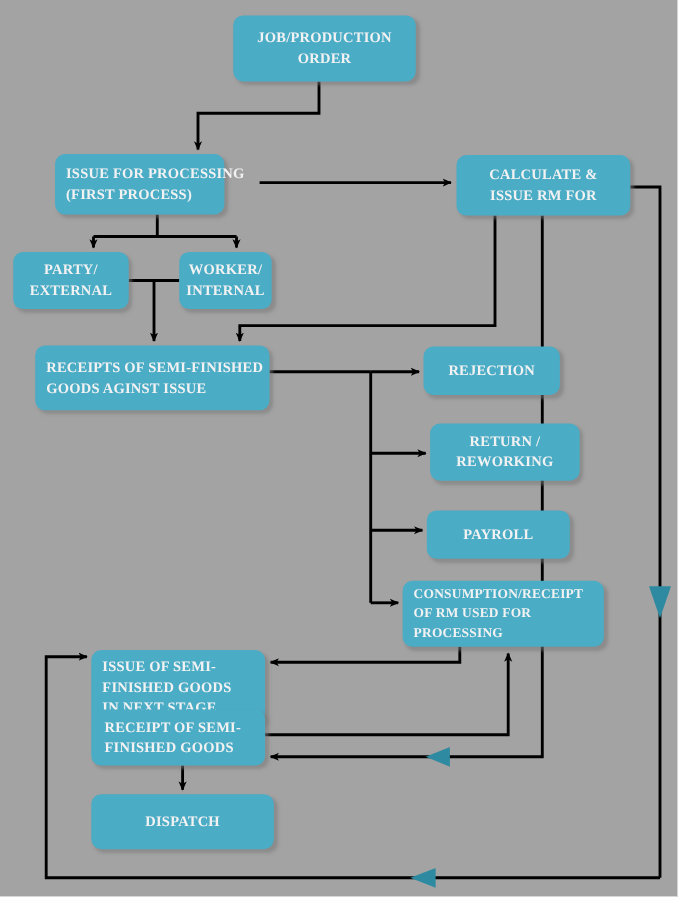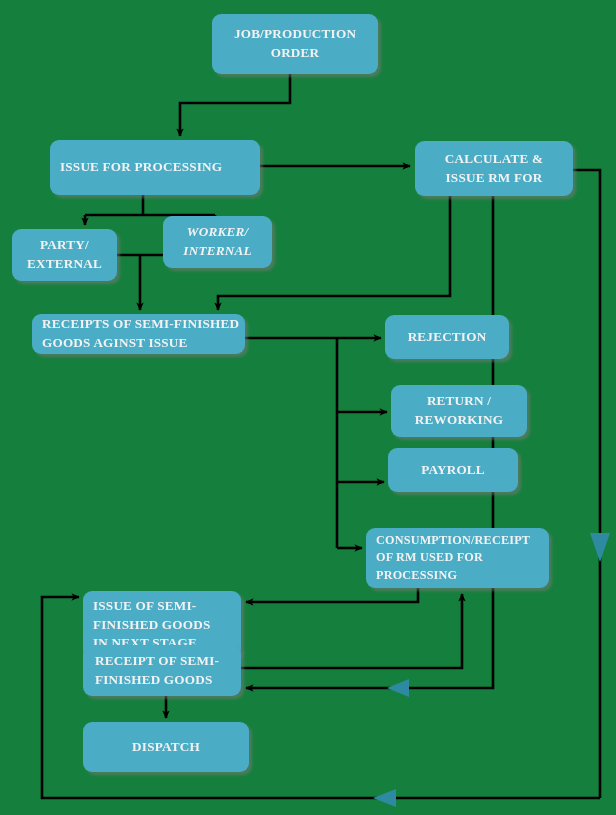--- a/index.html
+++ b/index.html
@@ -7,21 +7,21 @@
     padding: 0;
     background: #ffffff;
   }
   body {
     font-family: "Liberation Serif", "DejaVu Serif", serif;
   }
   #canvas {
     position: relative;
     width: 616px;
     height: 815px;
-    background: #15803d;
+    background: #a3a3a3;
     overflow: hidden;
   }
   #wires {
     position: absolute;
     left: 0;
     top: 0;
     width: 616px;
     height: 815px;
     pointer-events: none;
   }
@@ -106,54 +106,55 @@
       <polygon points="409,679 409,697 387,688"></polygon>
       <polygon points="396,789 396,807 373,798"></polygon>
     </g>
   </svg>
 
   <div class="node center" style="left:212px; top:14px; width:166px; height:60px;">
     <span class="ln">JOB/PRODUCTION</span>
     <span class="ln">ORDER</span>
   </div>
 
-  <div class="node left" style="left:50px; top:140px; width:210px; height:55px;text-align:right;">
+  <div class="node left" style="left:50px; top:140px; width:154px; height:55px;text-align:right;">
     <span class="ln">ISSUE FOR PROCESSING</span>
+    <span class="ln">(FIRST PROCESS)</span>
   </div>
 
   <div class="node center" style="left:415px; top:141px; width:158px; height:55px;">
     <span class="ln">CALCULATE  &amp;</span>
     <span class="ln">ISSUE RM FOR</span>
   </div>
 
   <div class="node center" style="left:12px; top:229px; width:105px; height:52px;">
     <span class="ln">PARTY/</span>
     <span class="ln">EXTERNAL</span>
   </div>
 
-  <div class="node center" style="left:163px; top:216px; width:109px; height:52px;font-style:italic;">
+  <div class="node center" style="left:163px; top:229px; width:84px; height:52px;">
     <span class="ln">WORKER/</span>
     <span class="ln">INTERNAL</span>
   </div>
 
-  <div class="node left" style="left:32px; top:314px; width:213px; height:40px;">
+  <div class="node left" style="left:32px; top:314px; width:213px; height:59px;">
     <span class="ln">RECEIPTS OF SEMI-FINISHED</span>
     <span class="ln">GOODS AGINST ISSUE</span>
   </div>
 
   <div class="node center" style="left:385px; top:315px; width:124px; height:44px;">
     <span class="ln">REJECTION</span>
   </div>
 
   <div class="node center" style="left:391px; top:385px; width:136px; height:52px;">
     <span class="ln">RETURN /</span>
     <span class="ln">REWORKING</span>
   </div>
 
-  <div class="node center" style="left:388px; top:448px; width:130px; height:44px;">
+  <div class="node center" style="left:388px; top:464px; width:130px; height:44px;">
     <span class="ln">PAYROLL</span>
   </div>
 
   <div class="node left" style="left:366px; top:528px; width:183px; height:60px; font-size:12.2px;">
     <span class="ln">CONSUMPTION/RECEIPT</span>
     <span class="ln">OF RM USED FOR</span>
     <span class="ln">PROCESSING</span>
   </div>
 
   <div class="node left" style="left:83px; top:562px; width:158px; height:68px;margin-top:29px;">

